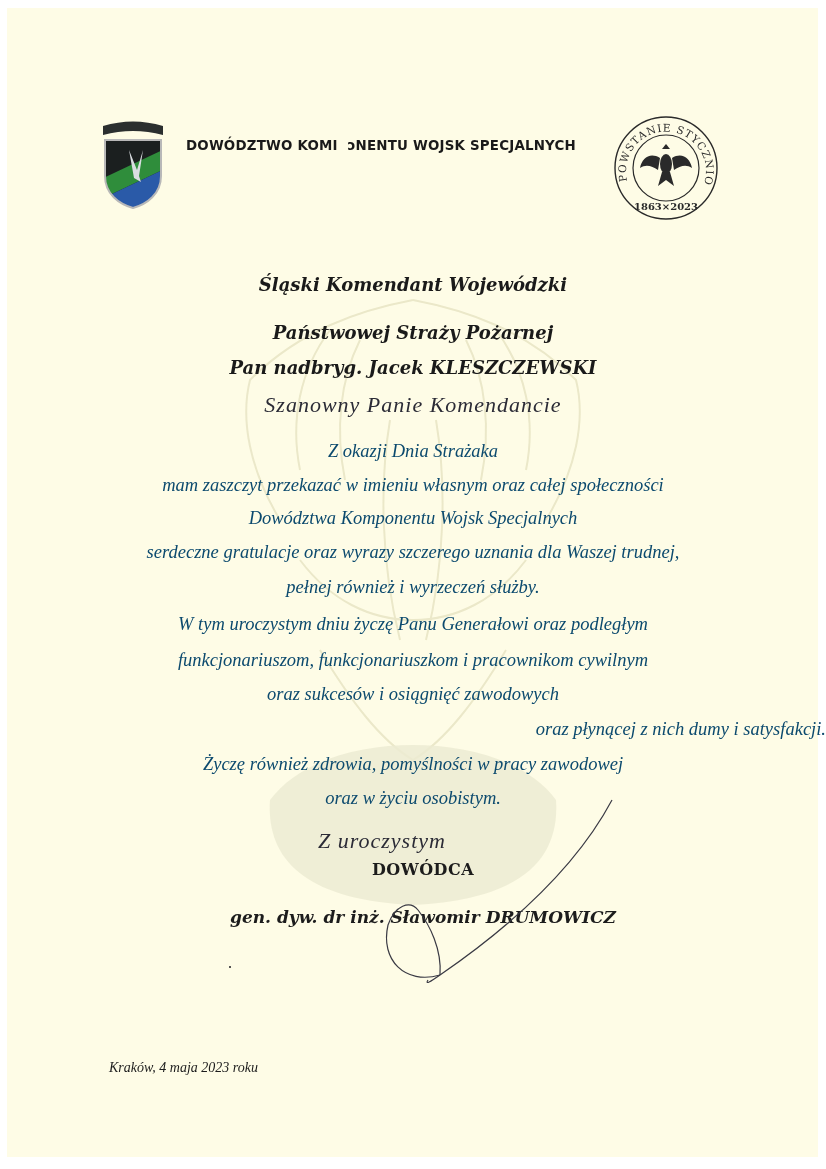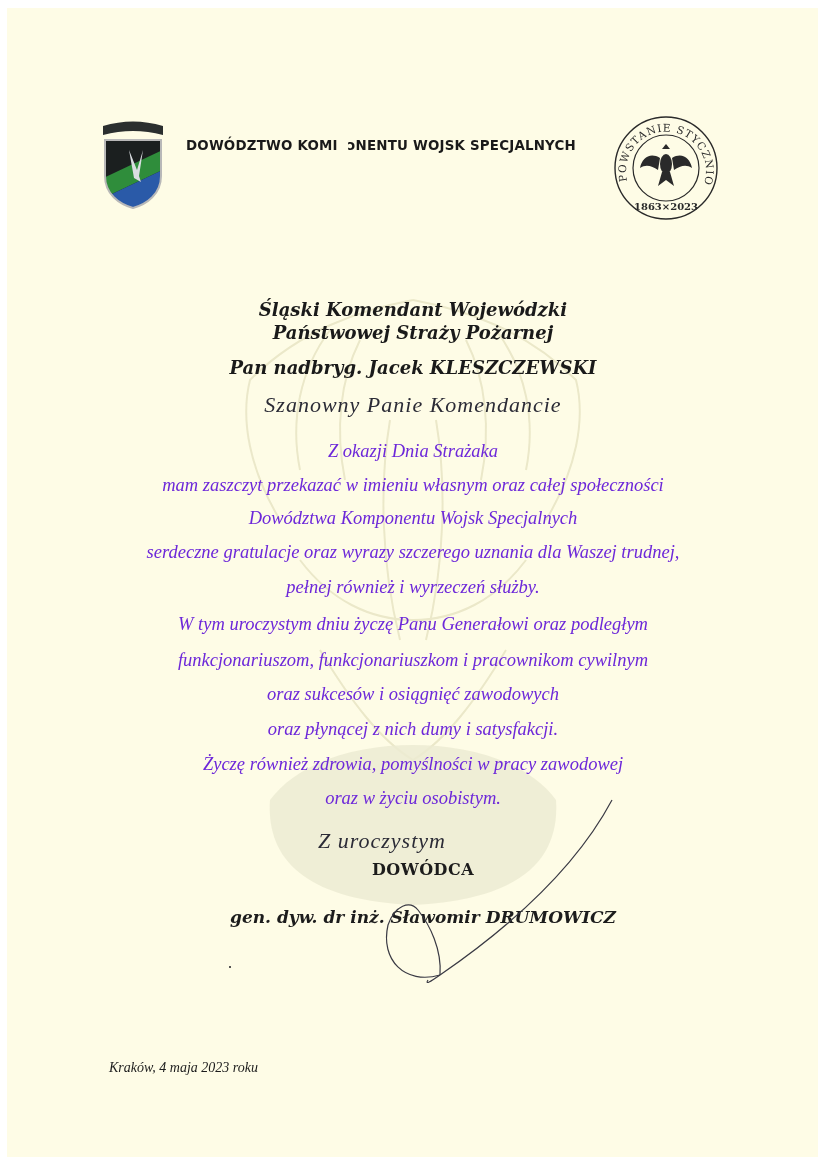--- a/index.html
+++ b/index.html
@@ -25,21 +25,21 @@
   .badge { left: 99px; top: 118px; width: 68px; height: 92px; }
   .seal { left: 612px; top: 114px; width: 108px; height: 108px; }
   .addr {
     left: 0; width: 826px; text-align: center;
     font-family: "DejaVu Serif", serif; font-style: italic; font-weight: bold;
     font-size: 18px; color: #1a1a1a;
   }
   .body-line {
     left: 0; width: 826px; text-align: center;
     font-family: "Liberation Serif", serif; font-style: italic;
-    font-size: 18.5px; color: #6d28d9; white-space: nowrap;
+    font-size: 18.5px; color: #0c4a6e; white-space: nowrap;
   }
   .handwrite {
     font-family: Liberation Serif, serif; font-style: italic; color: #2b2b36;
     font-weight: normal; letter-spacing: 1px;
   }
   .rank { left: 0; width: 846px; text-align: center; font-family: "DejaVu Serif", serif;
     font-weight: bold; font-size: 16px; letter-spacing: 0.5px; }
   .name { left: 0; width: 846px; text-align: center; font-family: "DejaVu Serif", serif;
     font-weight: bold; font-style: italic; font-size: 17px; }
   .date { left: 109px; top: 1060px; font-family: "Liberation Serif", serif; font-style: italic; font-size: 14px; }
@@ -96,35 +96,35 @@
   <text x="54" y="96" text-anchor="middle" font-family="DejaVu Serif, serif" font-size="10" font-weight="bold" fill="#2a2a2a">1863×2023</text>
   <g fill="#2a2a2a">
     <path d="M54 30 l4 5 h-8 z"></path>
     <ellipse cx="54" cy="50" rx="6" ry="10"></ellipse>
     <path d="M48 44 C38 38 30 44 28 54 C34 50 40 52 46 56 Z"></path>
     <path d="M60 44 C70 38 78 44 80 54 C74 50 68 52 62 56 Z"></path>
     <path d="M50 58 L46 72 L54 66 L62 72 L58 58 Z"></path>
   </g>
 </svg>
 
-<div class="abs addr" style="top:299px;text-align:center;">Śląski Komendant Wojewódzki</div>
+<div class="abs addr" style="top:274px;text-align:center;">Śląski Komendant Wojewódzki</div>
 <div class="abs addr" style="top:322px;">Państwowej Straży Pożarnej</div>
 <div class="abs addr" style="top:357px;">Pan nadbryg. Jacek KLESZCZEWSKI</div>
 
 <div class="abs handwrite" style="left:0; width:826px; text-align:center; top:392px; font-size:22px;">Szanowny Panie Komendancie</div>
 
 <div class="abs body-line" style="top:441px;">Z okazji Dnia Strażaka</div>
 <div class="abs body-line" style="top:475px;">mam zaszczyt przekazać w imieniu własnym oraz całej społeczności</div>
 <div class="abs body-line" style="top:508px;">Dowództwa Komponentu Wojsk Specjalnych</div>
 <div class="abs body-line" style="top:542px;">serdeczne gratulacje oraz wyrazy szczerego uznania dla Waszej trudnej,</div>
 <div class="abs body-line" style="top:577px;">pełnej również i wyrzeczeń służby.</div>
 <div class="abs body-line" style="top:614px;">W tym uroczystym dniu życzę Panu Generałowi oraz podległym</div>
 <div class="abs body-line" style="top:650px;">funkcjonariuszom, funkcjonariuszkom i pracownikom cywilnym</div>
 <div class="abs body-line" style="top:684px;">oraz sukcesów i osiągnięć zawodowych</div>
-<div class="abs body-line" style="top:719px;">oraz płynącej z nich dumy i satysfakcji.</div>
+<div class="abs body-line" style="top:719px;text-align:right;">oraz płynącej z nich dumy i satysfakcji.</div>
 <div class="abs body-line" style="top:754px;">Życzę również zdrowia, pomyślności w pracy zawodowej</div>
 <div class="abs body-line" style="top:788px;">oraz w życiu osobistym.</div>
 
 <div class="abs handwrite" style="left:318px; top:828px; font-size:22px;">Z uroczystym</div>
 
 <div class="abs rank" style="top:860px;">DOWÓDCA</div>
 <div class="abs name" style="top:907px;">gen. dyw. dr inż. Sławomir DRUMOWICZ</div>
 
 <svg class="abs" style="left:0; top:0;" width="826" height="1169">
   <path d="M612 800 C580 860 520 920 440 975 C430 982 425 985 428 980" fill="none" stroke="#3a3a44" stroke-width="1.2"></path>

